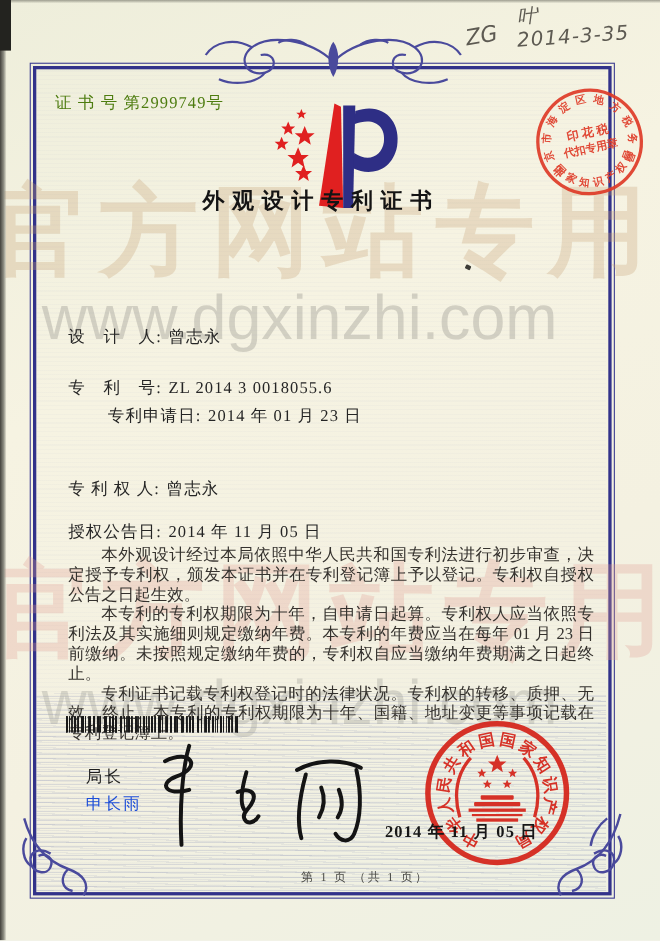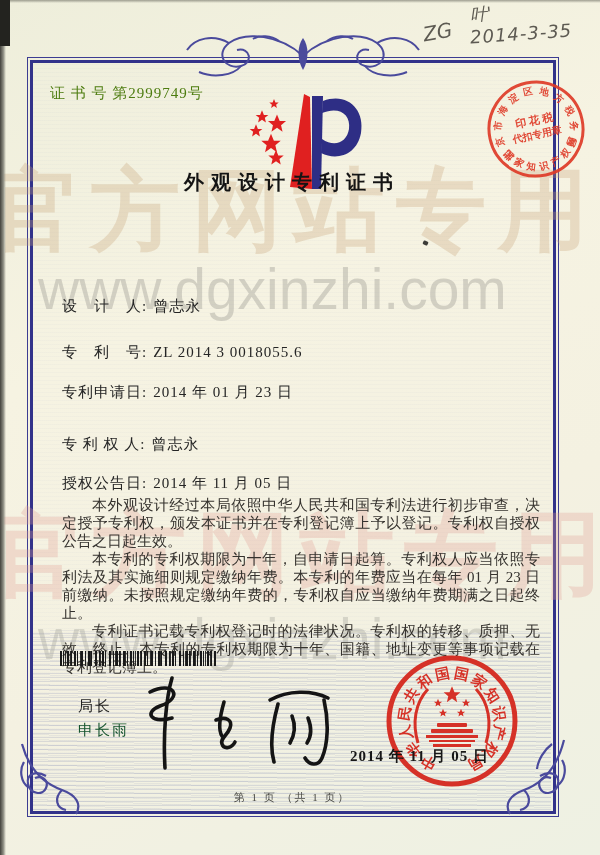--- a/index.html
+++ b/index.html
@@ -41,45 +41,45 @@
   .corner{position:absolute;z-index:3;}
   .corner-bl{left:16px;top:740px;}
   .corner-br{left:500px;top:734px;transform:scaleX(-1);}
   
   .cert-no{position:absolute;left:50px;top:84px;z-index:3;font-size:15px;letter-spacing:1px;color:#4d7c0f;}
   .logo{position:absolute;left:243px;top:92px;z-index:3;}
   .doc-title{position:absolute;left:33px;top:169px;width:518px;text-align:center;z-index:3;
              font-size:20px;font-weight:bold;letter-spacing:7px;color:#141414;}
   
   .field{position:absolute;left:62px;z-index:3;font-size:15px;color:#252525;letter-spacing:1px;}
-  .f0{top:248px;} .f1{top:297px;} .f2{top:343px;} .f3{top:383px;} .f4{top:435px;} .f5{top:474px;}
+  .f0{top:248px;} .f1{top:297px;} .f2{top:343px;} .f3{top:369px;margin-left:36px;} .f4{top:435px;} .f5{top:474px;}
   .field .val{margin-left:6px;}
   
   .legal{position:absolute;left:62px;top:496px;width:478px;z-index:3;color:#35322e;
          font-size:15px;line-height:18px;text-align:justify;}
   .legal p{margin:0;text-indent:2em;}
   
   .barcode{position:absolute;left:60px;top:651px;width:157px;height:15px;z-index:3;
     background:
       repeating-linear-gradient(90deg,#191919 0 2px,transparent 2px 3px,#191919 3px 4px,
         transparent 4px 7px,#191919 7px 9px,transparent 9px 11px,#191919 11px 12px,transparent 12px 14px),
       repeating-linear-gradient(90deg,rgba(25,25,25,.9) 0 1px,transparent 1px 5px);}
   
   .signer-role{position:absolute;left:78px;top:697px;z-index:3;font-size:15px;color:#1d1d1d;
                font-family:Liberation Mono, monospace;letter-spacing:2px;}
-  .signer-name{position:absolute;left:78px;top:721px;z-index:3;font-size:15px;color:#14532d;
+  .signer-name{position:absolute;left:78px;top:721px;z-index:3;font-size:15px;color:#1d4ed8;
                font-family:Liberation Sans, sans-serif;letter-spacing:2px;}
   .signature{position:absolute;left:132px;top:672px;z-index:4;}
   
   .tax-stamp{position:absolute;left:481px;top:72px;z-index:4;transform:rotate(-12deg);opacity:.92;}
   .seal{position:absolute;left:384px;top:653px;z-index:4;opacity:.95;}
   .seal-date{position:absolute;left:350px;top:747px;z-index:5;font-size:15px;font-weight:bold;
              color:#171717;letter-spacing:1px;}
   .footer{position:absolute;left:33px;top:790px;width:518px;text-align:center;z-index:3;
-          font-size:11px;color:#4a4a46;letter-spacing:2px;}
+          font-size:11px;color:#4a4a46;letter-spacing:2px;padding-left:40px;}
   .speck{position:absolute;left:423px;top:241px;width:5px;height:4px;background:#3c3c38;
          border-radius:1px;z-index:3;transform:rotate(25deg);}
 </style>
 </head>
 <body>
 
 <div class="page">
 
   <div class="paper"></div>
 

